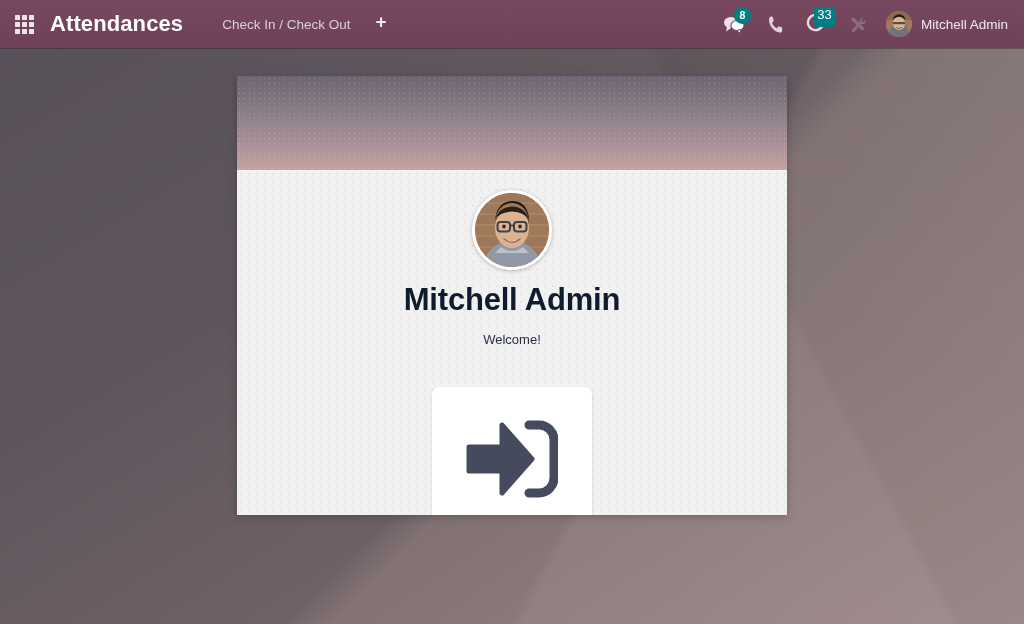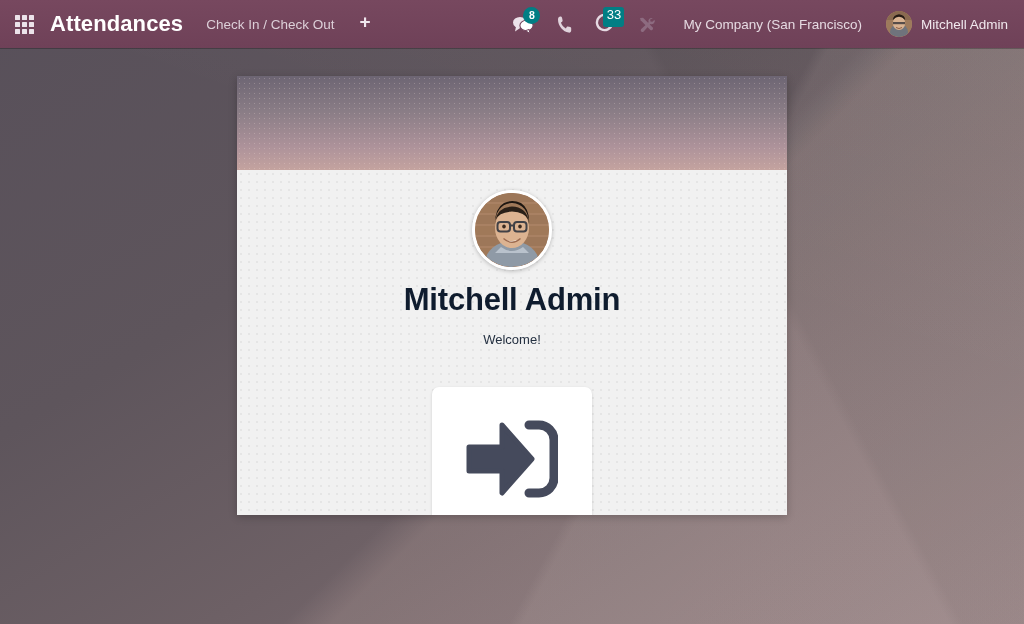--- a/index.html
+++ b/index.html
@@ -45,21 +45,21 @@
     cursor:pointer;
   }
   .apps-grid .g {
     display:grid; grid-template-columns:repeat(3,5px); grid-template-rows:repeat(3,5px);
     gap:2px;
   }
   .apps-grid .g i { background:#ece3ea; display:block; border-radius:0.5px; }
 
   #brand {
     font-size:22px; font-weight:bold; color:#ffffff;
-    letter-spacing:0.1px; margin-right:10px; margin-left:2px;
+    letter-spacing:0.1px; margin-right:26px; margin-left:2px;
     white-space:nowrap; cursor:pointer;
   }
   .navlink {
     font-size:13.5px; color:#ddd0d9; padding:7px 13px;
     white-space:nowrap; cursor:pointer; border-radius:2px;
   }
   .navlink.plus { font-size:19px; font-weight:bold; color:#f0e7ee; padding:2px 12px 6px; }
 
   
   #kiosk-wrap { position:relative; margin:0 4px; }
@@ -212,21 +212,20 @@
     <span class="badge-rect">33</span>
   </div>
 
   <div class="nav-icon-btn">
     <svg width="19" height="19" viewBox="0 0 20 20">
       <path d="M3.2 3.2 L6.4 3.0 L16.6 13.2 a1.9 1.9 0 0 1 -2.6 2.6 L3.8 5.6 Z" fill="#8d6b80"></path>
       <path d="M16.8 3.4 a3.4 3.4 0 0 0 -4.6 4.3 L4.2 15 a1.9 1.9 0 0 0 2.6 2.6 l7.3 -8 a3.4 3.4 0 0 0 4.3 -4.6 l-2.2 2.2 -2 -0.4 -0.4 -2 z" fill="#8d6b80"></path>
     </svg>
   </div>
 
-  <div id="company-name">My Company (San Francisco)</div>
 
   <div id="user-menu">
     <div class="avatar-img" style="width:26px;height:26px;">
       <svg width="26" height="26" viewBox="0 0 26 26">
         <defs>
           <clipPath id="navClip">
               <circle cx="13" cy="13" r="13"></circle>
             </clipPath>
         </defs>
         <g clip-path="url(#navClip)">

